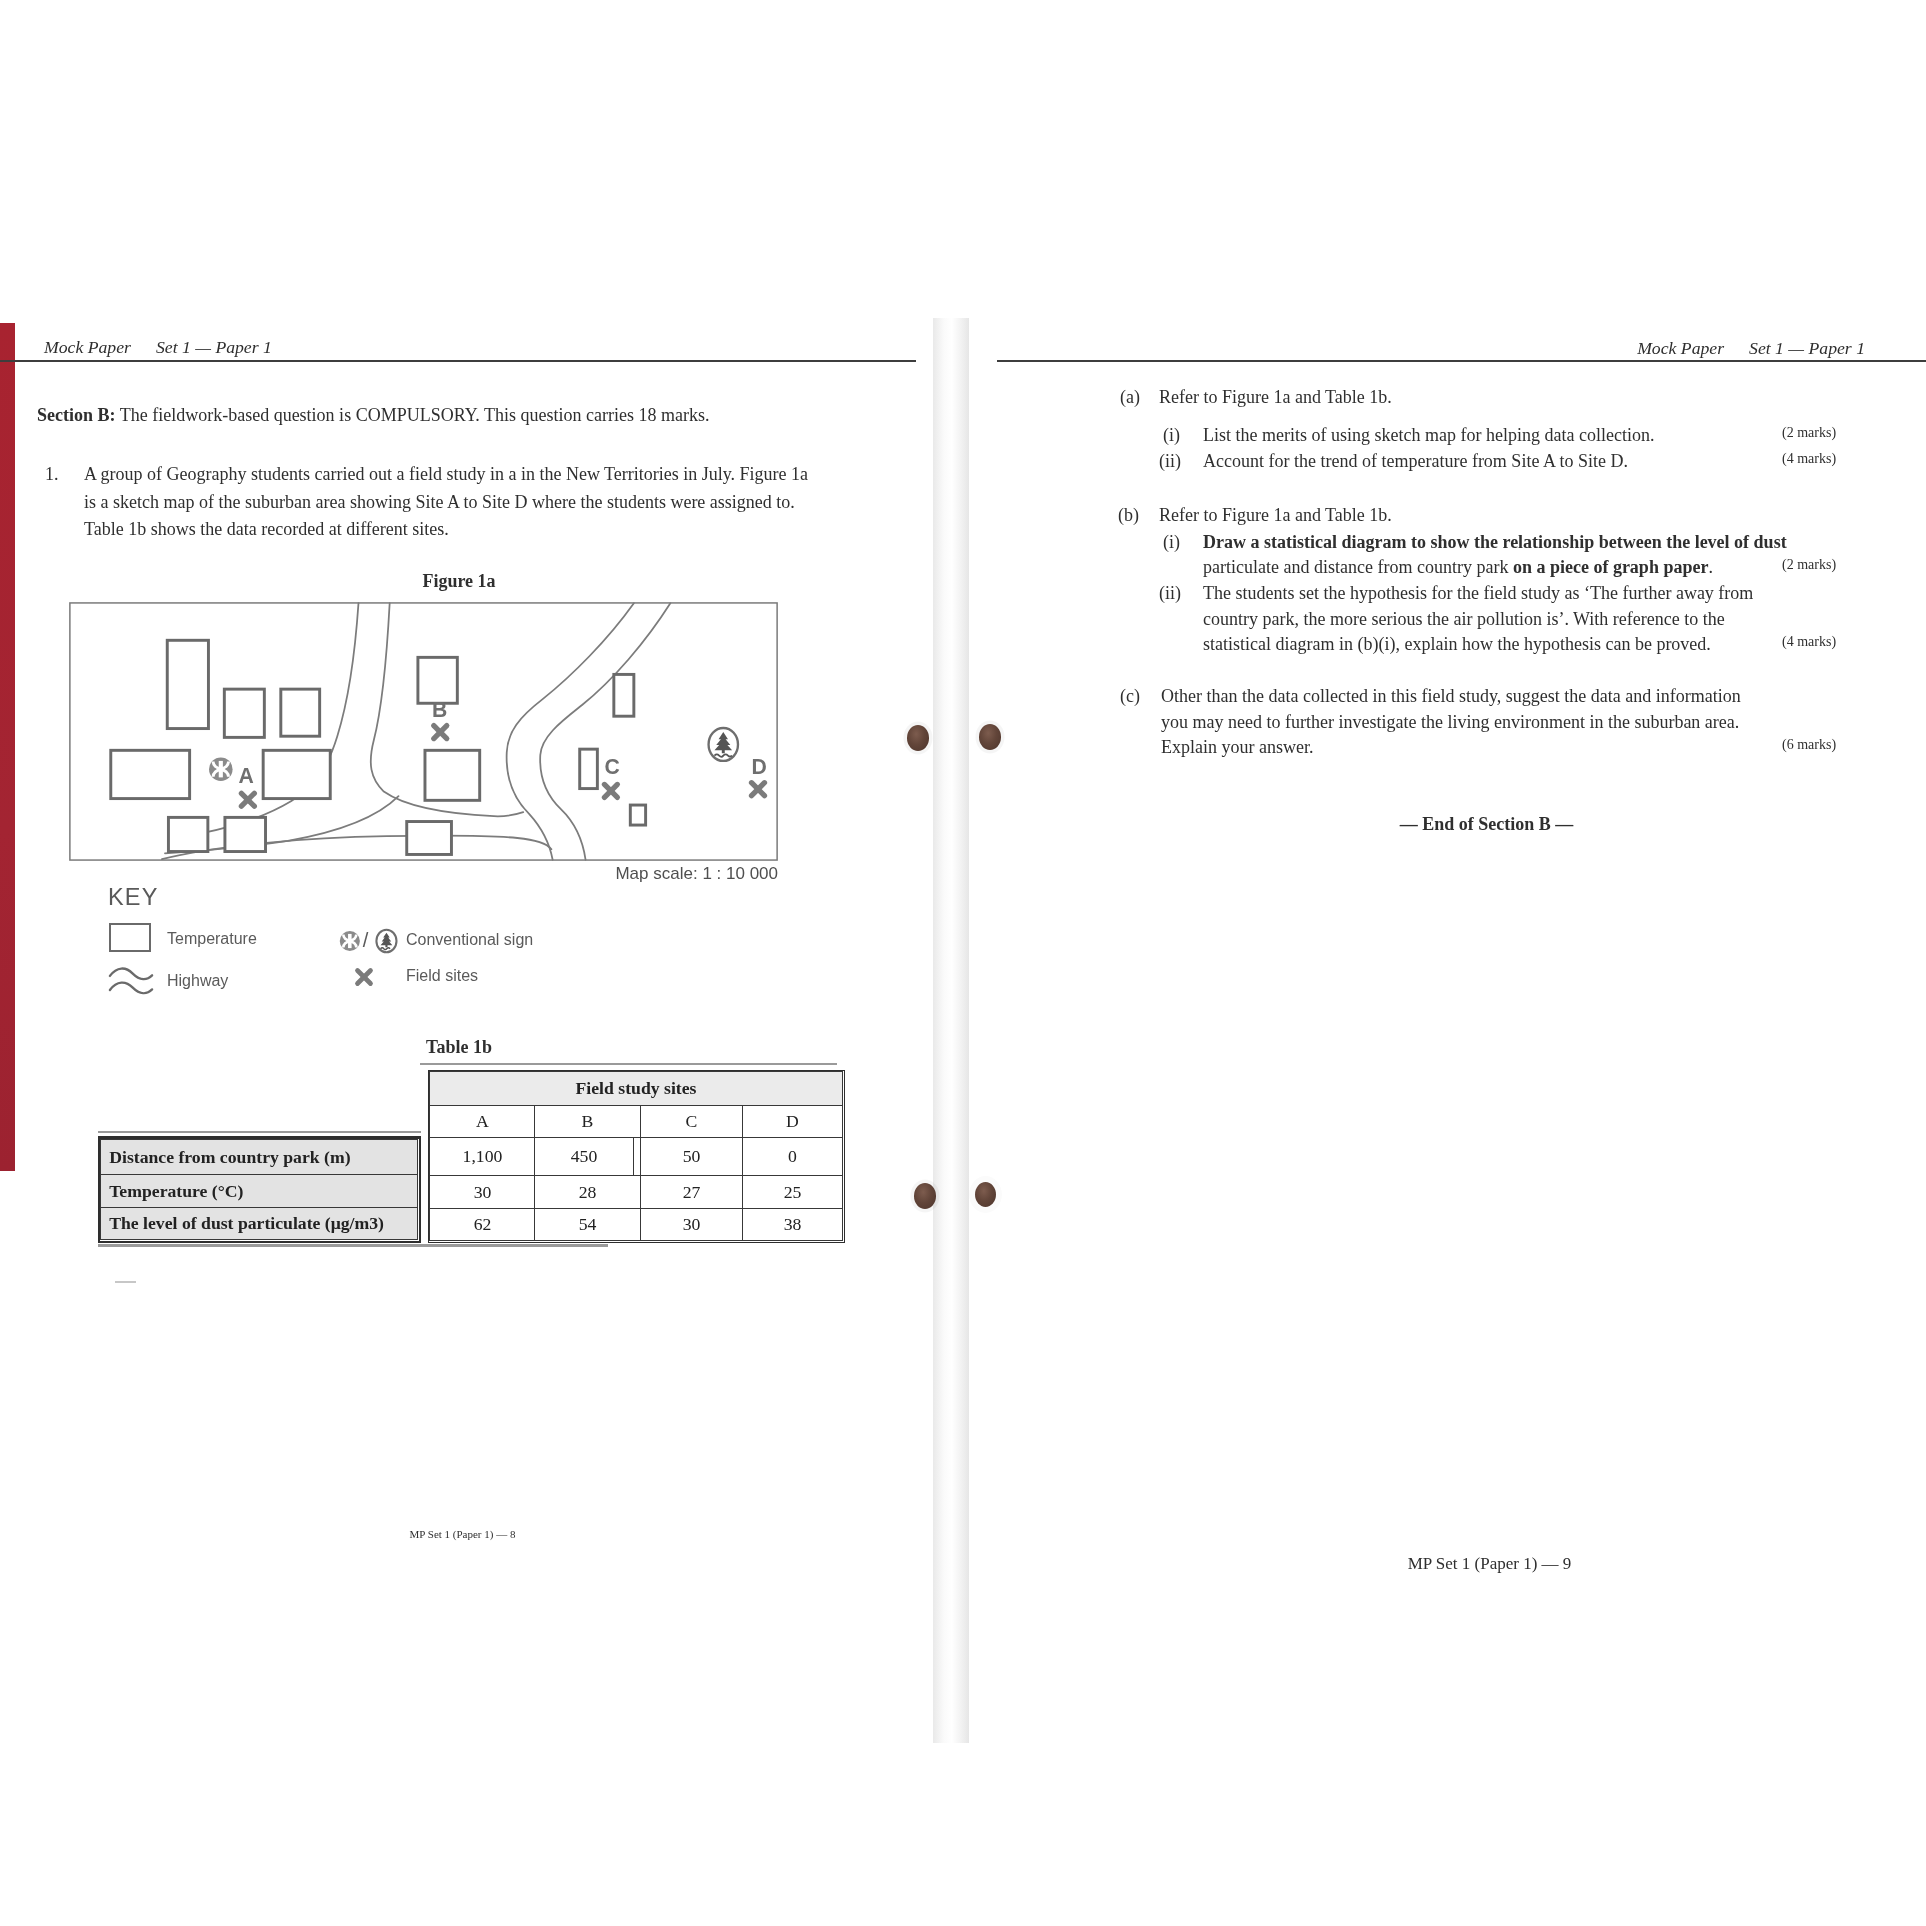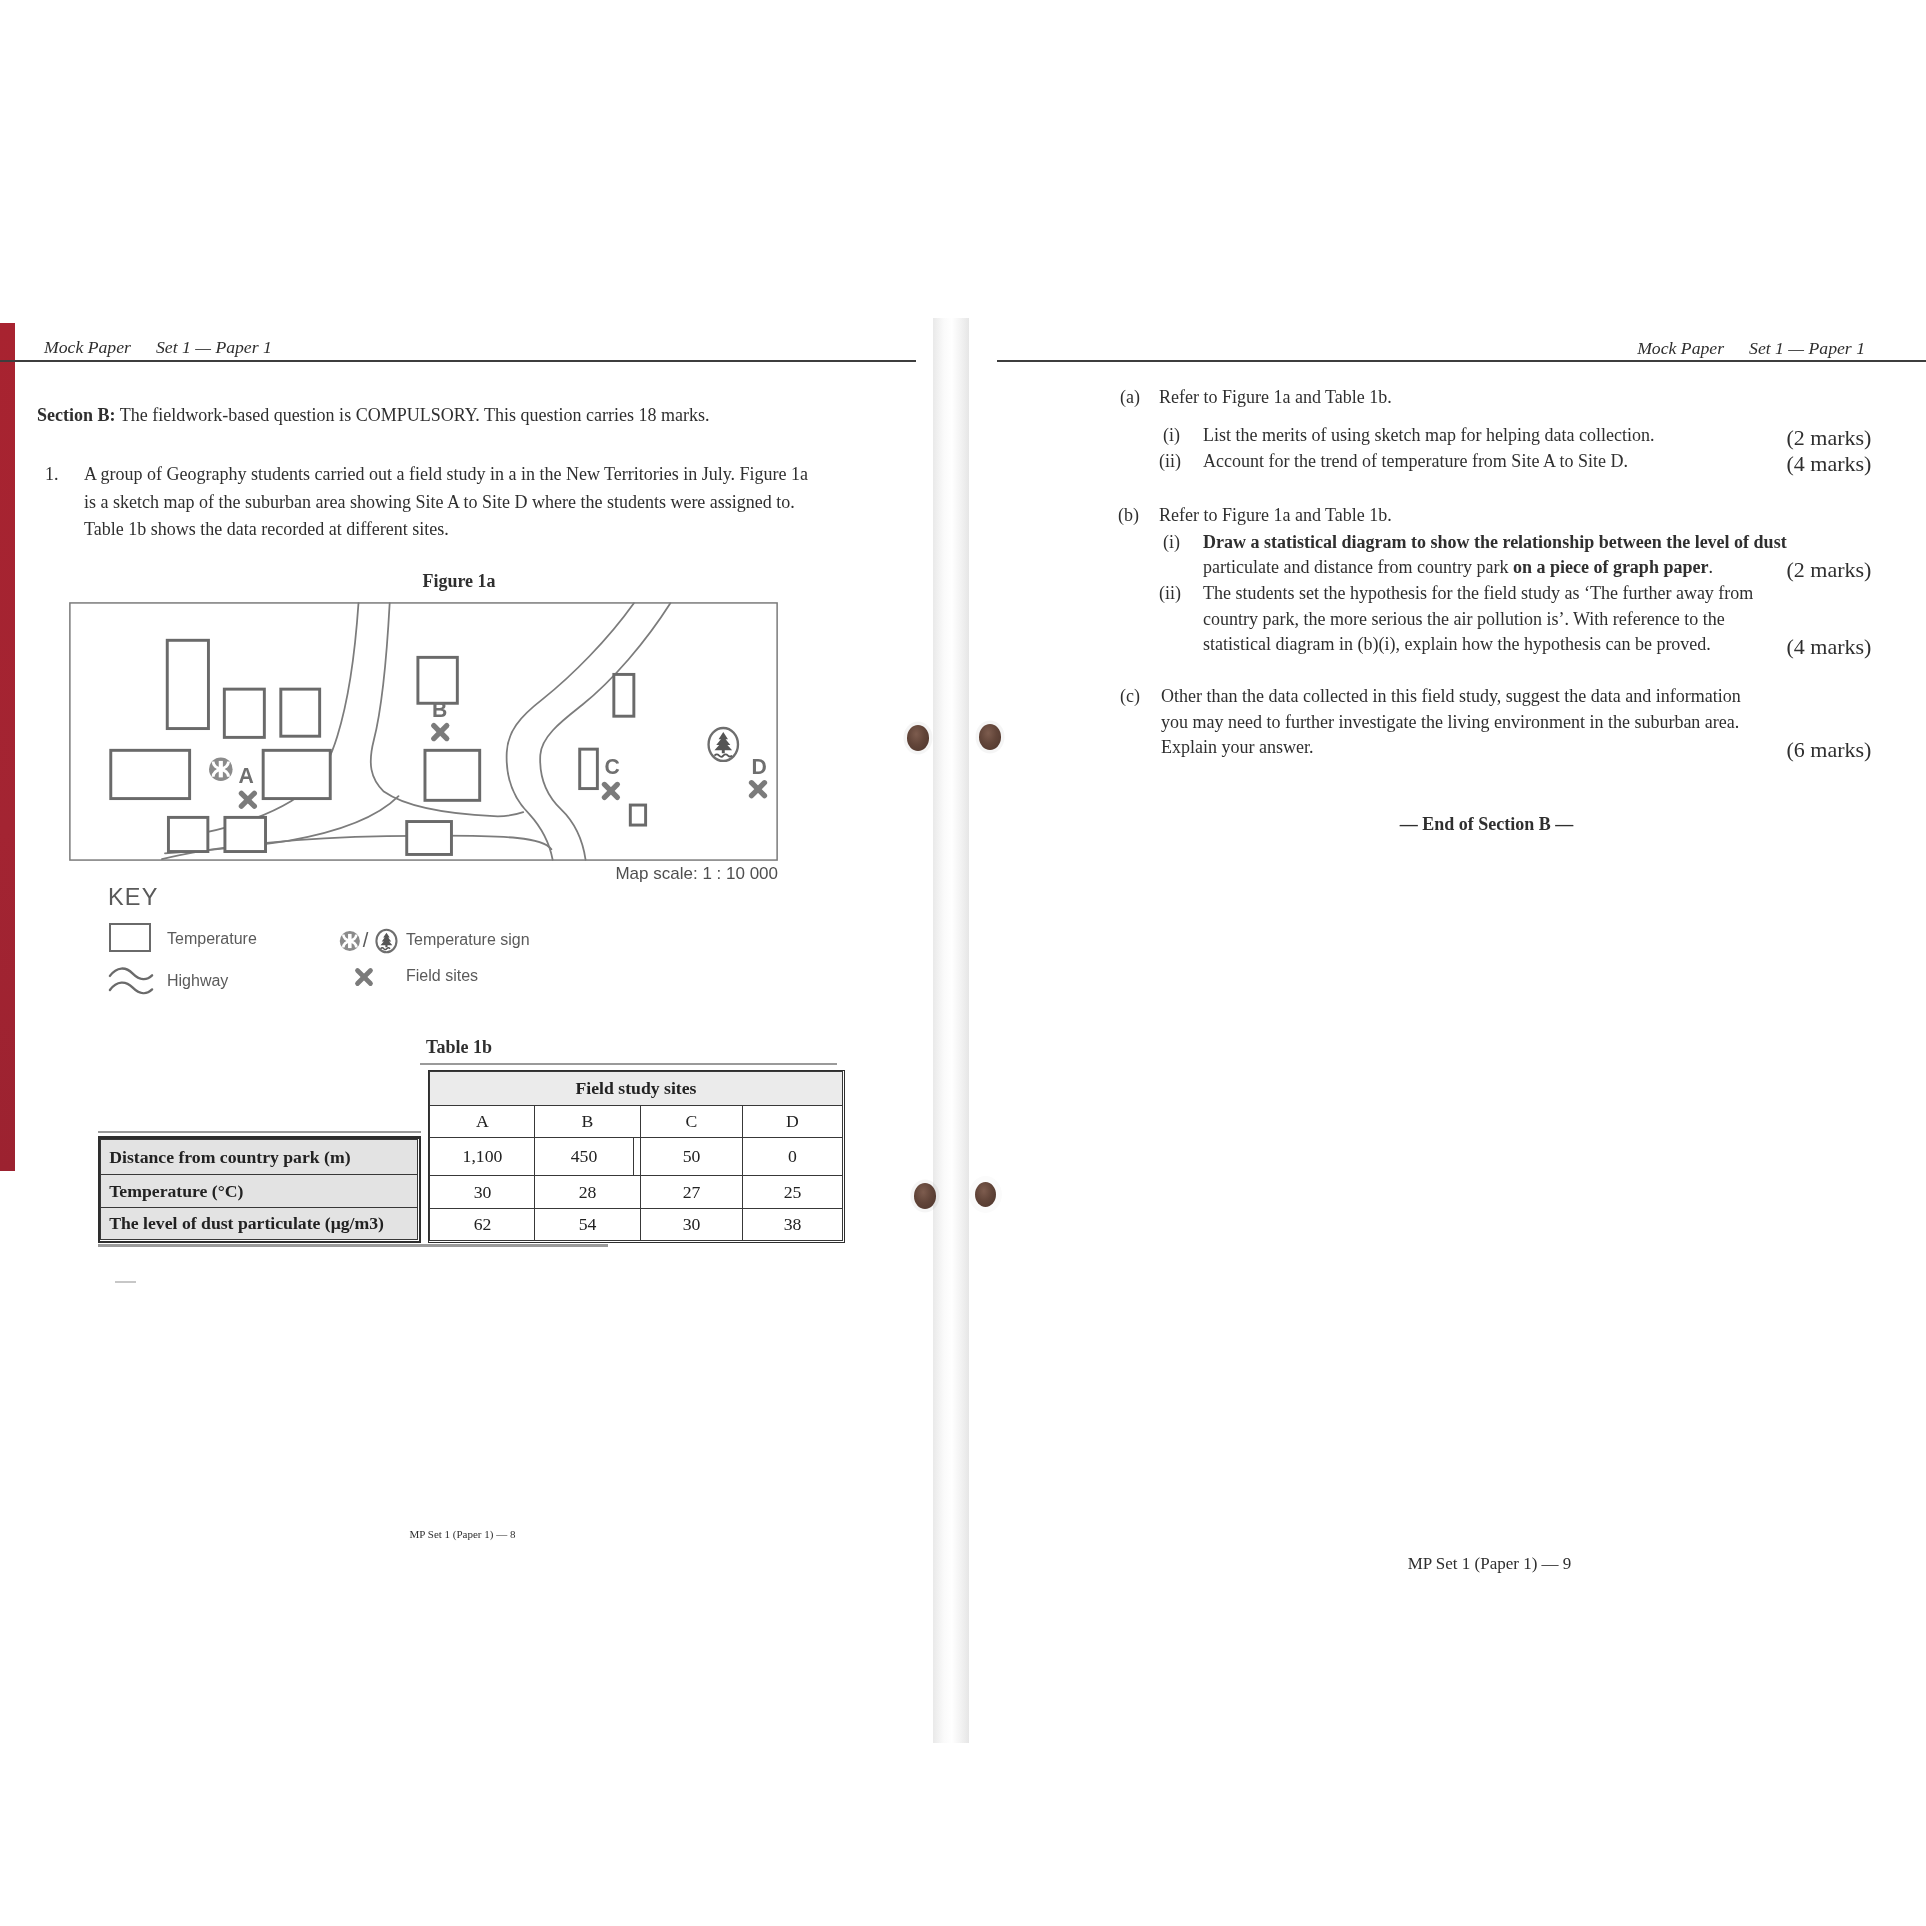--- a/index.html
+++ b/index.html
@@ -7,21 +7,21 @@
        font-family:"Liberation Serif", serif;color:#333;overflow:hidden;}
   .s{position:absolute;}
   .nw{white-space:nowrap;}
   .sans{font-family:"Liberation Sans", sans-serif;}
   .b{font-weight:bold;}
   .hdr{font-size:17.7px;font-style:italic;color:#2e2e2e;}
   .body-t{font-size:18px;color:#2f2f2f;}
   .rule{height:1.8px;background:#3d3d3d;}
   .ghost{background:#9a9a9a;}
   .keylab{font-size:16px;color:#5a5a5a;}
-  .marks{width:94px;text-align:center;font-size:22px;color:#2f2f2f;}
+  .marks{width:94px;text-align:left;font-size:14px;color:#2f2f2f;}
   .cell{position:absolute;border:1.2px solid #383838;box-sizing:border-box;
         display:flex;align-items:center;justify-content:center;
         font-size:17.7px;color:#222;background:#fff;}
   .cell.lab{justify-content:flex-start;padding-left:8.2px;font-weight:bold;background:#e3e3e3;}
   .blk{position:absolute;border:1.8px solid #2e2e2e;box-sizing:border-box;}
   .hole{position:absolute;border-radius:50%;
         background:radial-gradient(ellipse at 42% 35%, #7d5c4e 0%, #624539 45%, #4c342b 100%);
         box-shadow:0 0 0 3.5px rgba(0,0,0,0.04);}
   .spine{background:linear-gradient(90deg,#e9e9e9 0%,#fafafa 30%,#ffffff 52%,#f2f2f2 78%,#e6e6e6 100%);}
   .redstrip{background:linear-gradient(180deg,#a82330 0%,#a32432 60%,#9c2230 100%);}
@@ -138,21 +138,21 @@
     <path d="M -11,-11 A 11,10 0 0 0 11,-11" stroke="#ffffff" stroke-width="4.5" fill="none"></path>
     <path d="M -11,11 A 11,10 0 0 1 11,11" stroke="#ffffff" stroke-width="4.5" fill="none"></path>
   </g>
   <text x="42" y="38" font-family="Liberation Sans, sans-serif" font-size="34" fill="#5a5a5a">/</text>
   <g transform="translate(82,27)">
     <ellipse rx="17" ry="19" fill="#ffffff" stroke="#6e6e6e" stroke-width="3.5"></ellipse>
     <path d="M 0,-14 L 5.5,-6 L 3,-6 L 8,1 L 4.5,1 L 10,7 L 1.8,7 L 1.8,10.5 L -1.8,10.5 L -1.8,7 L -10,7 L -4.5,1 L -8,1 L -3,-6 L -5.5,-6 Z" fill="#555555"></path>
     <path d="M -10,13 q 3,-3 5.5,0 q 3,3 5,0 q 3,-3 5.5,0" stroke="#555555" stroke-width="2.5" fill="none"></path>
   </g>
 </svg>
-<div class="s sans keylab nw" style="left:406px;top:931px;">Temperature sign</div>
+<div class="s sans keylab nw" style="left:406px;top:931px;">Conventional sign</div>
 
 <svg class="s" style="left:108px;top:963px;" width="46" height="34" viewBox="0 0 78 58">
   <g stroke="#6a6a6a" stroke-width="4" fill="none" stroke-linecap="round">
     <path d="M 3,22 C 15,6 30,6 42,18 C 54,30 66,30 75,21"></path>
     <path d="M 3,46 C 15,30 30,30 42,42 C 54,54 66,54 75,45"></path>
   </g>
 </svg>
 <div class="s sans keylab nw" style="left:167px;top:972px;">Highway</div>
 
 <svg class="s" style="left:351px;top:964px;" width="26" height="26" viewBox="0 0 44 44">

